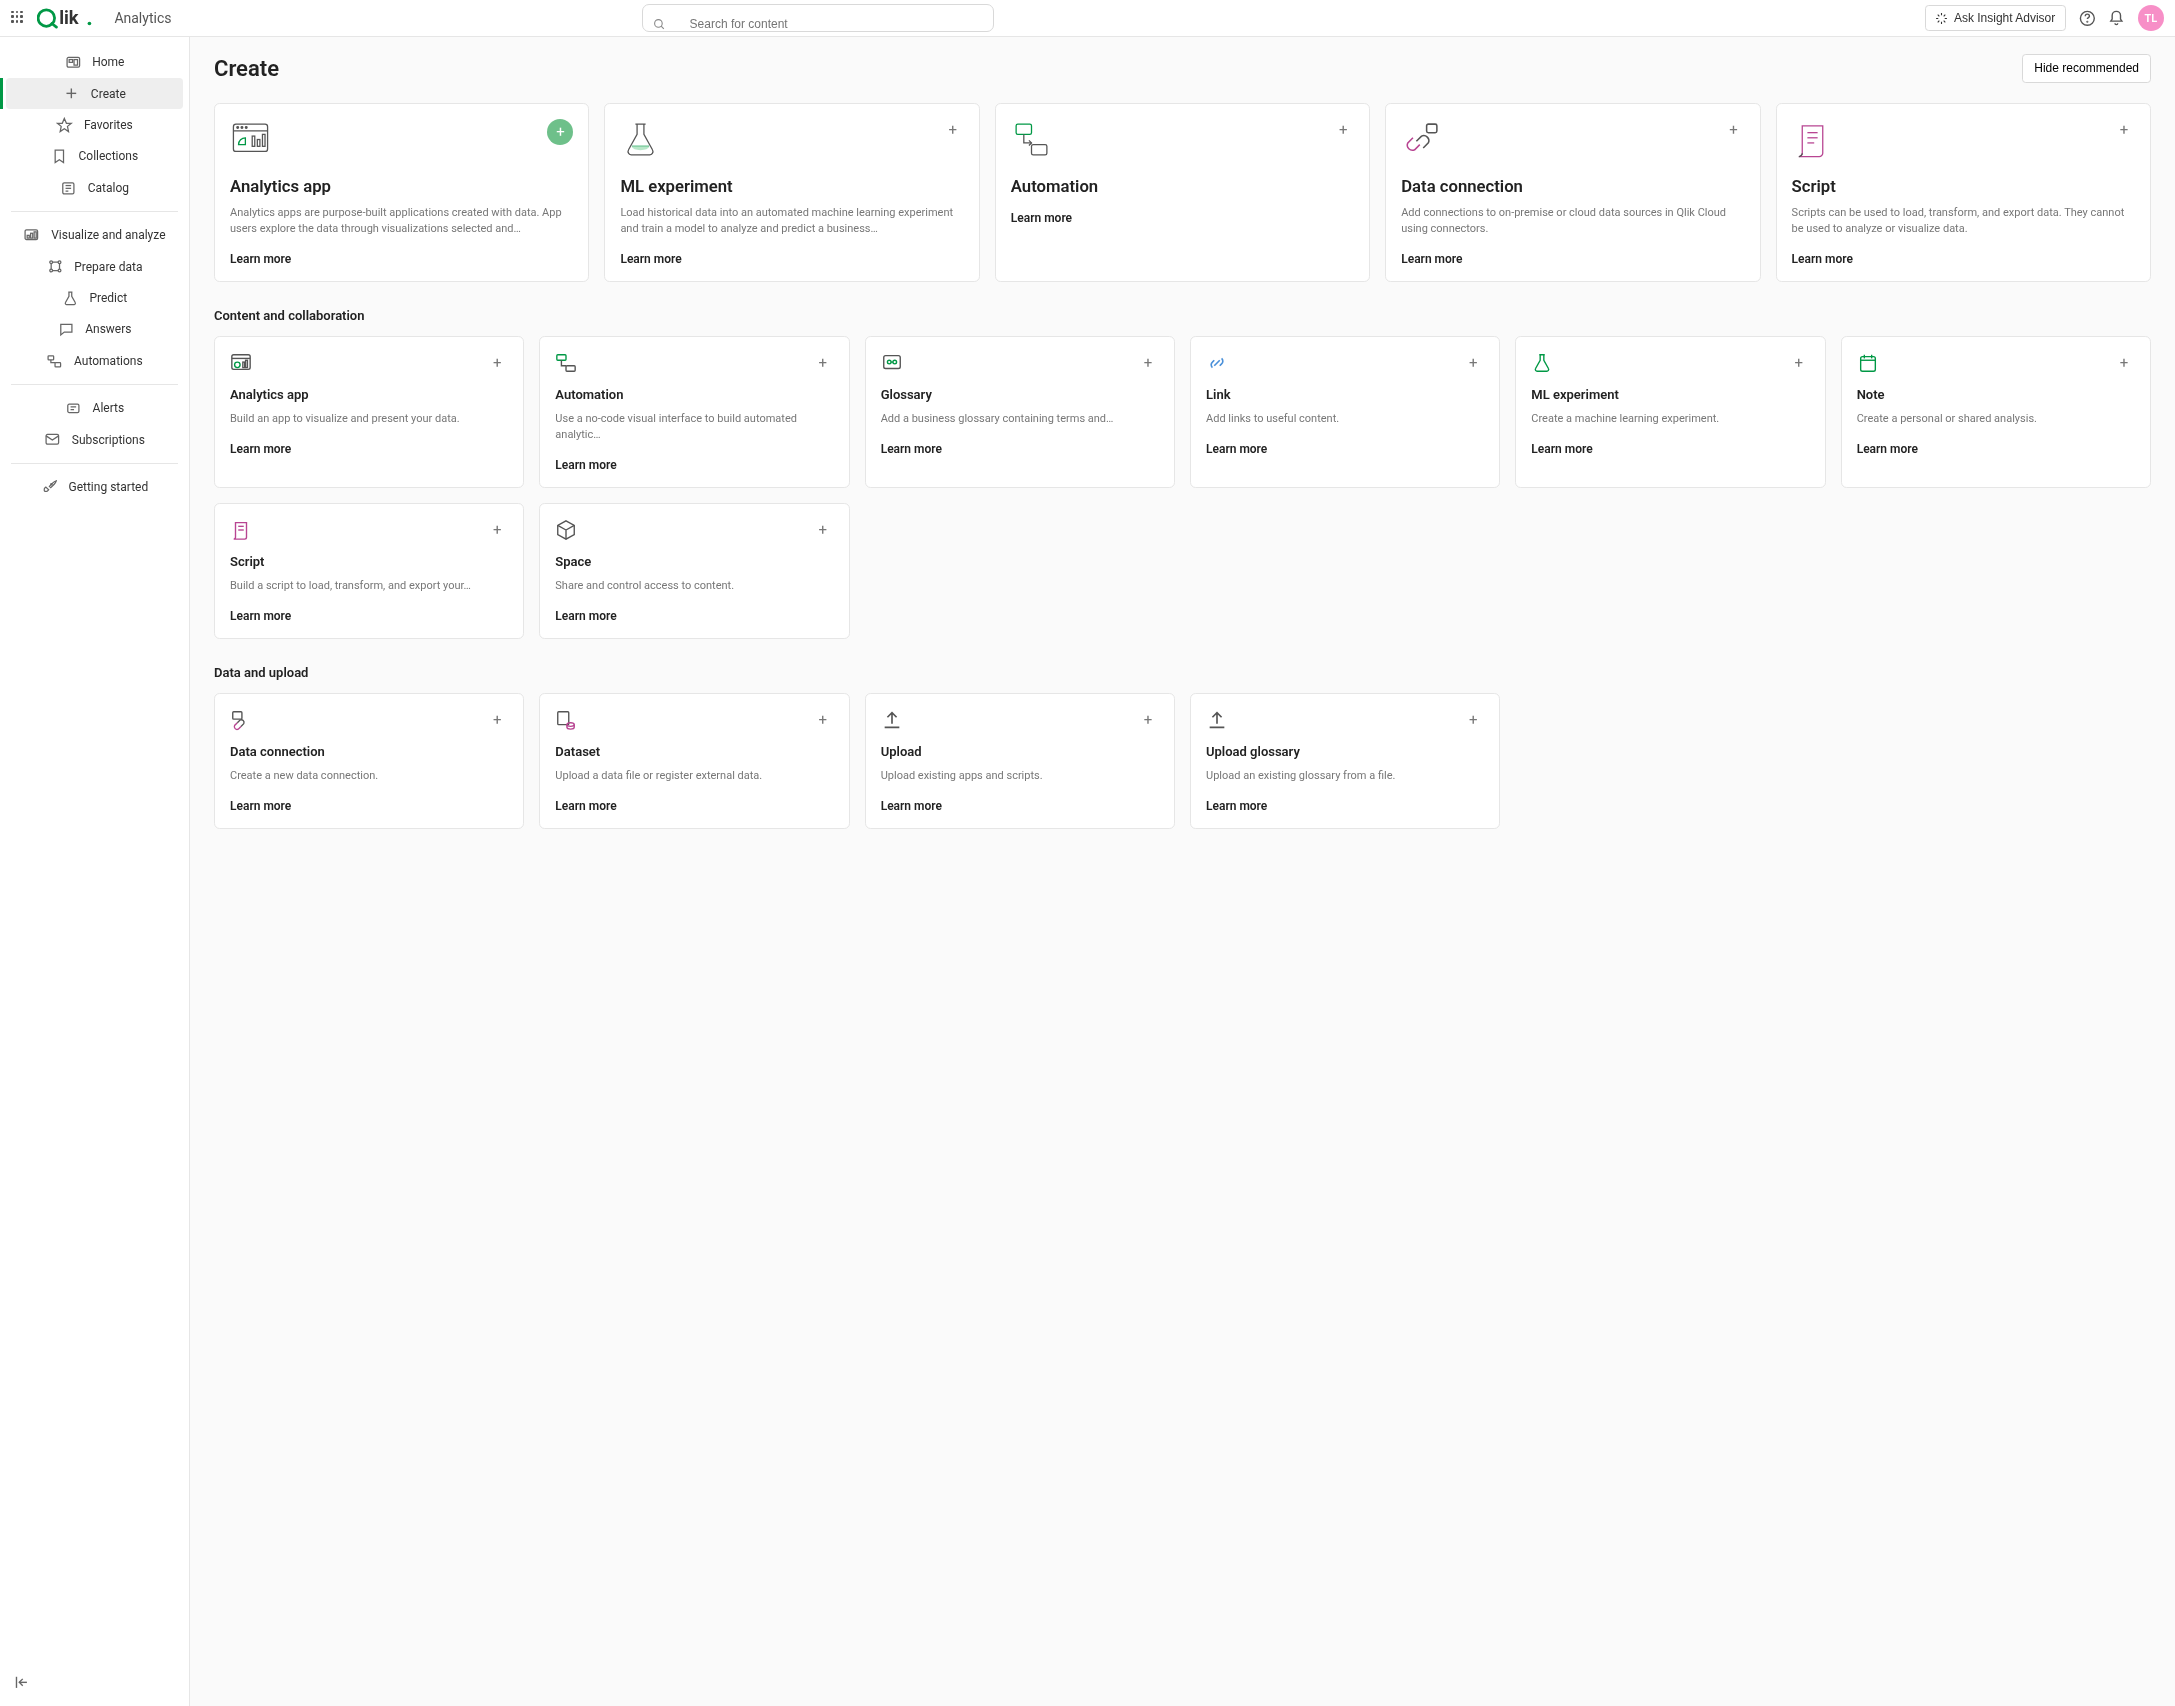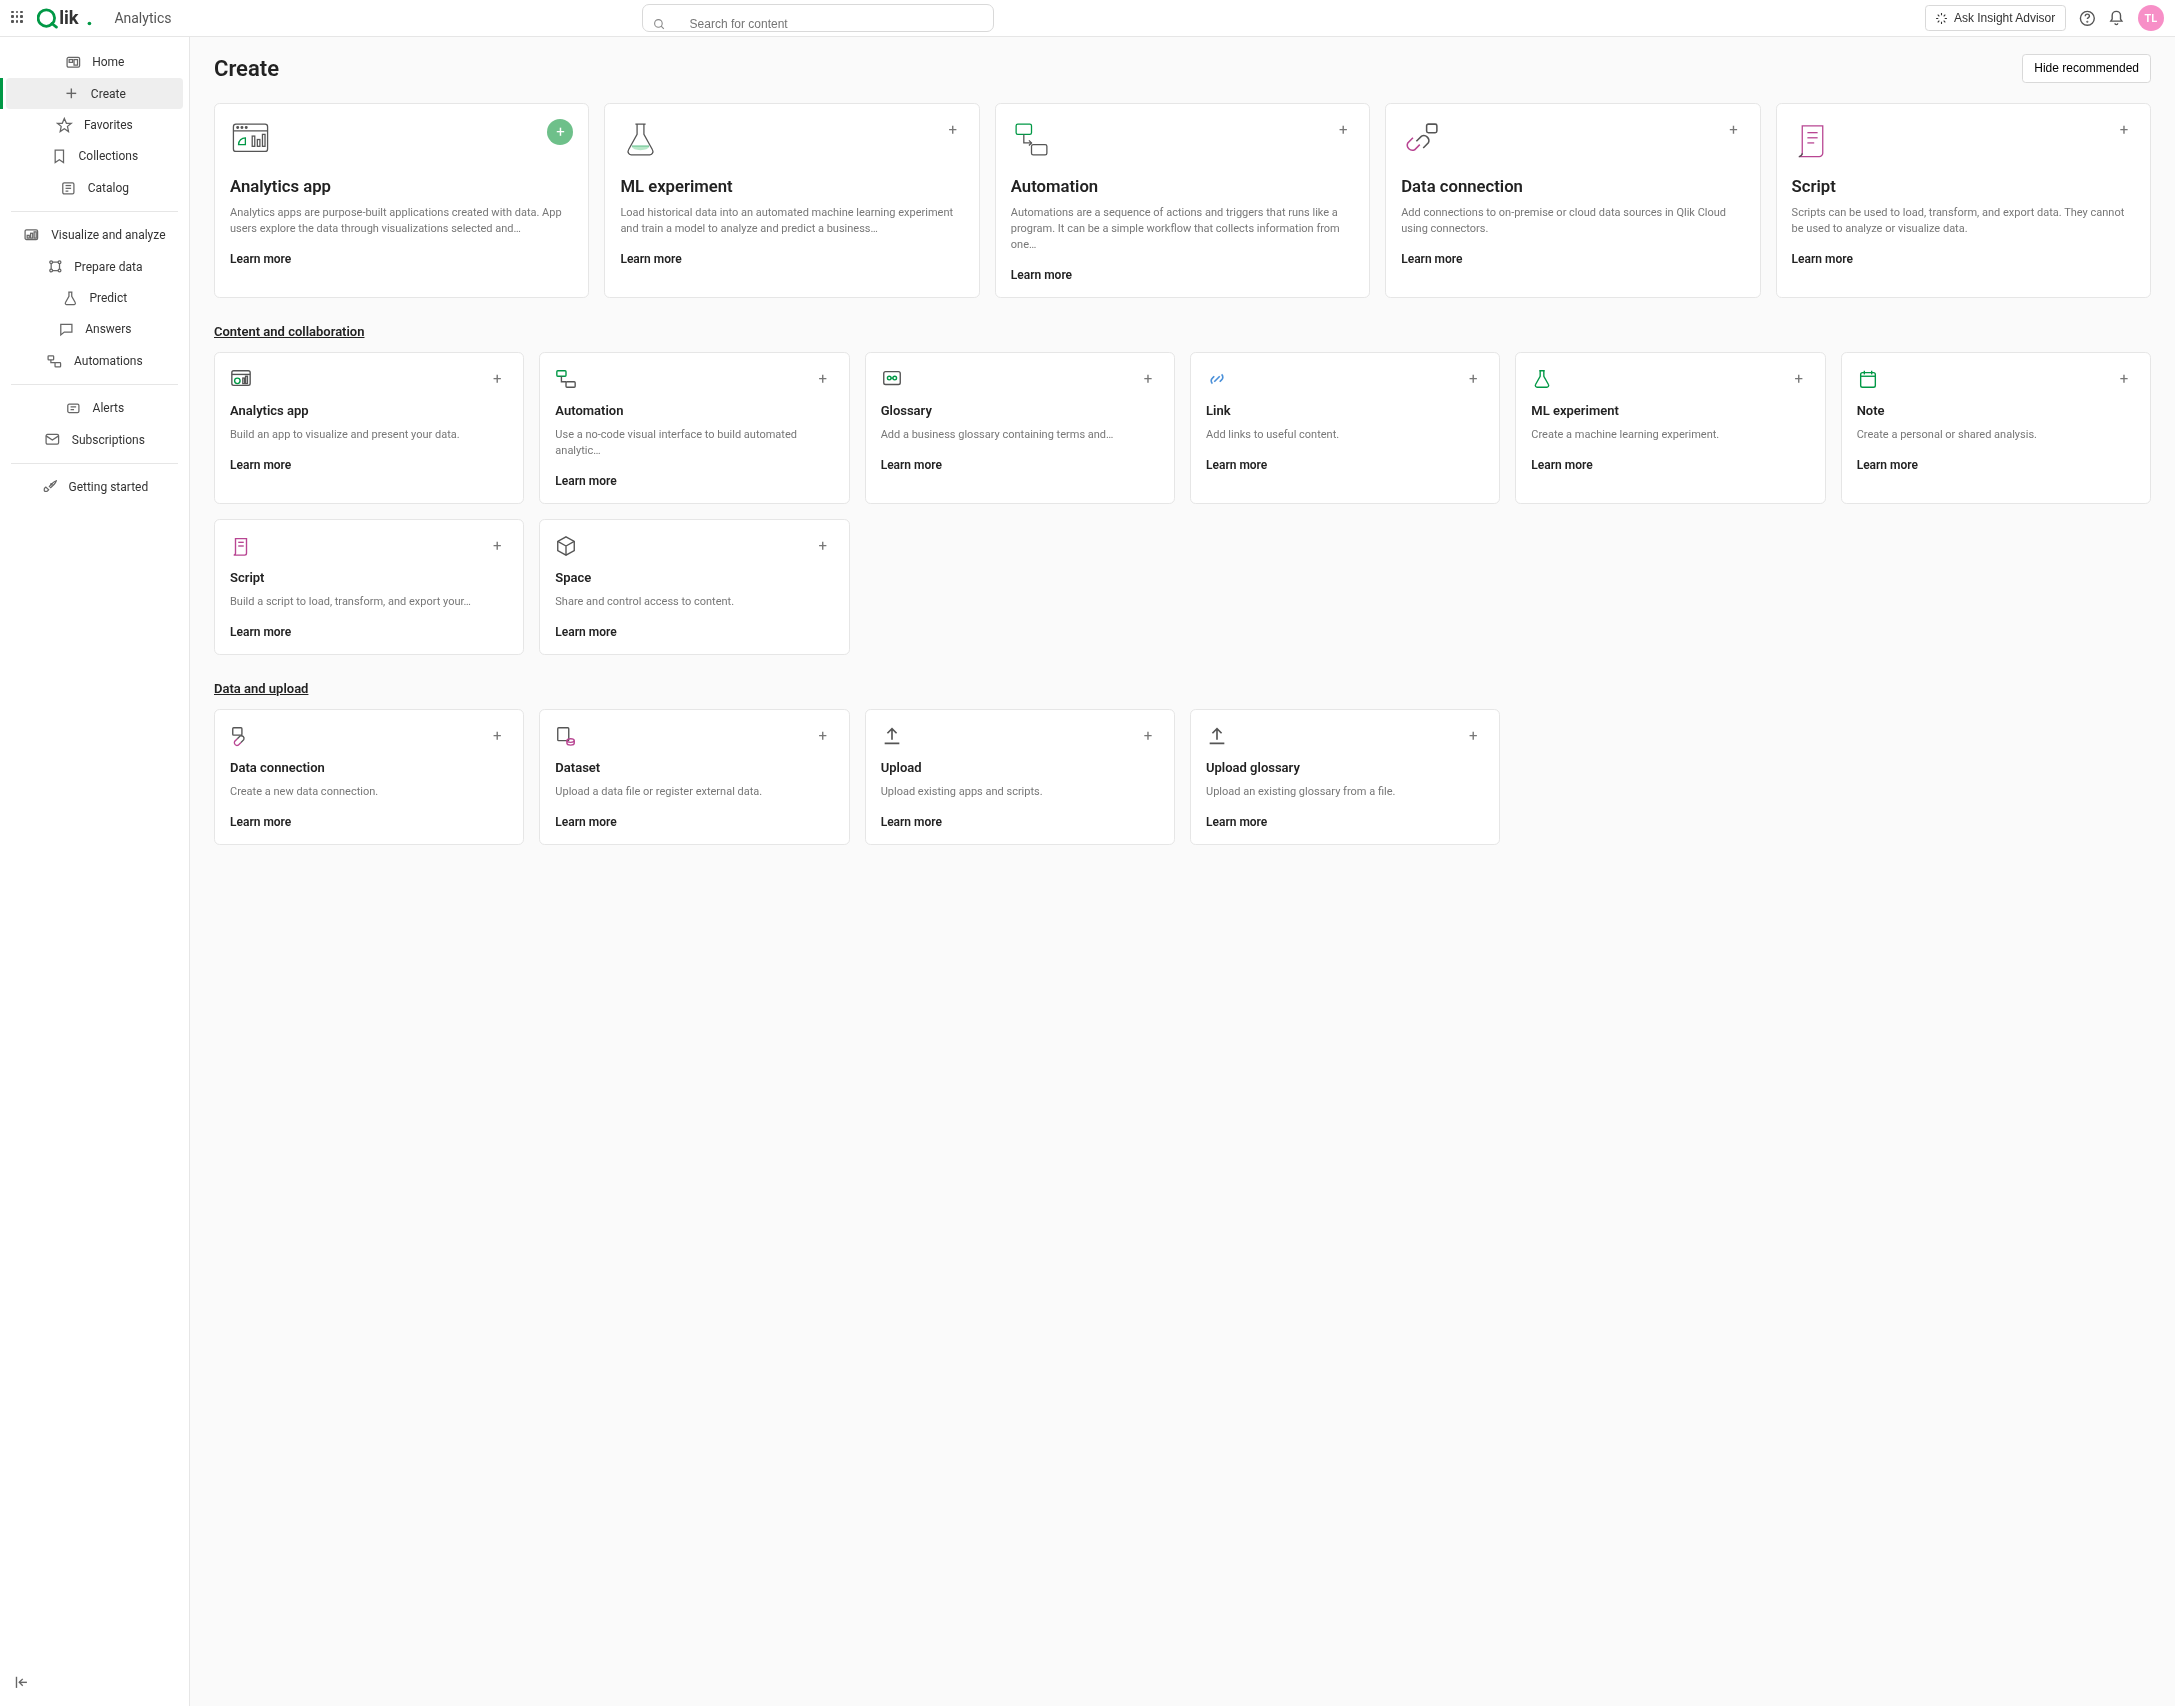--- a/index.html
+++ b/index.html
@@ -81,21 +81,21 @@
   .card-icon-sm { width:22px; height:22px;}
   .card-plus {
     width:22px; height:22px; border-radius:50%; display:flex; align-items:center; justify-content:center;
     color:#777; font-size:15px; cursor:pointer;
   }
   .card-plus.featured { background:#6ec08a; color:#fff; width:26px; height:26px;}
   .card h3 { font-size:16.7px; font-weight:600; color:#222; margin-top:7.4px;}
   .card.small h3 { font-size:13px; margin-top:3.7px;}
   .card p { font-size:11px; color:#777; line-height:1.45;}
   .card .learn { font-size:12px; font-weight:600; color:#222; cursor:pointer; margin-top:5.6px;}
-  .section-gap { margin-top:26px;text-decoration:underline;}
+  .section-gap { margin-top:26px;}
   svg { display:block; }
 </style>
 </head>
 <body>
 
 <div class="topbar">
   <div class="apps-grid-icon">
     <span></span>
       <span></span>
       <span></span>
@@ -306,21 +306,20 @@
         <div class="card-top">
           <svg class="card-icon" viewBox="0 0 48 48" fill="none" stroke="#555" stroke-width="1.5">
             <rect x="6" y="6" width="18" height="12" rx="2" stroke="#009845"></rect>
             <rect x="24" y="30" width="18" height="12" rx="2"></rect>
             <path d="M15 18v10h9" stroke="#555"></path>
             <polyline points="21 25 24 28 21 31" stroke="#555"></polyline>
           </svg>
           <div class="card-plus">+</div>
         </div>
         <h3>Automation</h3>
-        <p>Automations are a sequence of actions and triggers that runs like a program. It can be a simple workflow that collects information from one…</p>
         <div class="learn">Learn more</div>
       </div>
 
       <div class="card">
         <div class="card-top">
           <svg class="card-icon" viewBox="0 0 48 48" fill="none" stroke="#b84592" stroke-width="1.8">
             <path d="M14 22l-6 6a6 6 0 008 8l6-6"></path>
             <path d="M26 34l6-6a6 6 0 00-8-8l-6 6" stroke="#555"></path>
             <rect x="30" y="6" width="12" height="10" rx="2" stroke="#555"></rect>
           </svg>

